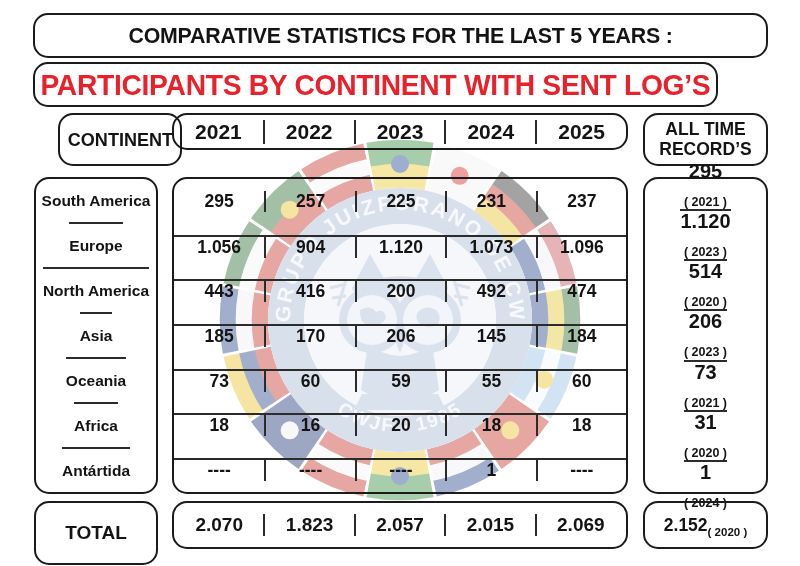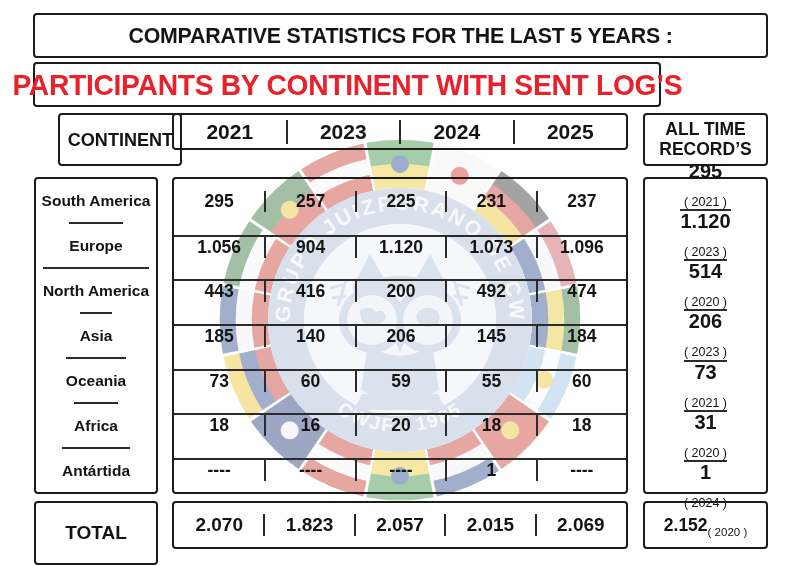--- a/index.html
+++ b/index.html
@@ -1,24 +1,24 @@
 <!DOCTYPE html>
 <html><head>
 <meta charset="utf-8">
 <style>
   html,body{margin:0;padding:0;background:#ffffff;}
   .page{position:relative;width:800px;height:566px;background:#ffffff;overflow:hidden;
         font-family:"Liberation Sans",sans-serif;color:#141414;}
   .watermark{position:absolute;left:218px;top:138px;pointer-events:none;}
-  .box{position:absolute;box-sizing:border-box;border:2.5px solid #1b1b1b;border-radius:4px;
+  .box{position:absolute;box-sizing:border-box;border:2.5px solid #1b1b1b;border-radius:15px;
        background:transparent;display:flex;align-items:center;justify-content:center;font-weight:bold;}
   
   .title1{left:33px;top:13px;width:735px;height:45px;font-size:22px;}
   .title1 span{transform:scaleX(0.97);letter-spacing:-0.2px;white-space:nowrap;}
-  .title2{left:33px;top:62px;width:628px;height:45px;justify-content:center;}
+  .title2{left:33px;top:62px;width:685px;height:45px;justify-content:center;}
   .title2 span{color:#e8212a;font-size:30px;transform:scaleX(0.94);letter-spacing:-0.3px;white-space:nowrap;}
   
   .hdr-continent{left:34px;top:113px;width:124px;height:53px;font-size:19px;margin-left:24px;}
   .hdr-continent span{transform:scaleX(0.95);}
   .hdr-years{left:172px;top:113px;width:456px;height:37px;display:flex;padding:0;}
   .ycell{flex:1;display:flex;align-items:center;justify-content:center;font-weight:bold;
          font-size:21px;border-left:2px solid #2b2b2b;}
   .ycell:first-child{border-left:none;}
   .hdr-records{left:643px;top:113px;width:125px;height:53px;font-size:17.5px;line-height:1.12;
                text-align:center;padding:2px 10px;}
@@ -31,21 +31,21 @@
                grid-template-columns:repeat(5,1fr);grid-auto-rows:1fr;}
   .gcell{display:flex;align-items:center;justify-content:center;font-weight:bold;font-size:17.5px;
          border-left:2px solid #2b2b2b;border-top:2px solid #2b2b2b;}
   .gcell.c0{border-left:none;}
   .gcell.r0{border-top:none;}
   .col-records{left:643px;top:177px;width:125px;height:317px;display:flex;flex-direction:column;}
   .rcell{flex:1;display:flex;flex-direction:column;align-items:center;justify-content:center;
          border-top:2px solid #2b2b2b;}
   .rcell:first-child{border-top:none;}
   .rnum{font-size:20px;font-weight:bold;line-height:1.05;}
-  .ryear{font-size:12.5px;font-weight:normal;line-height:1.05;margin-top:14px;}
+  .ryear{font-size:12.5px;font-weight:bold;line-height:1.05;margin-top:14px;}
   
   .total-label{left:34px;top:501px;width:124px;height:64px;font-size:19px;}
   .total-values{left:172px;top:501px;width:456px;height:48px;display:flex;padding:1px;align-items:center;}
   .total-values .ycell{font-size:19px;}
   .total-record{left:643px;top:501px;width:125px;height:48px;flex-direction:row;}
   .total-record .rnum{font-size:17.5px;}
   .total-record .ryear{font-size:11.5px;}
   .wm-text{font-family:"Liberation Sans",sans-serif;font-weight:bold;fill:#f2f5fa;}
 </style>
 </head>
@@ -140,20 +140,21 @@
   </div>
   <div class="box title2">
     <span>PARTICIPANTS BY CONTINENT WITH SENT LOG’S</span>
   </div>
 
   <div class="box hdr-continent">
     <span>CONTINENT</span>
   </div>
   <div class="box hdr-years">
       <div class="ycell">2021</div>
+      <div class="ycell">2022</div>
       <div class="ycell">2023</div>
       <div class="ycell">2024</div>
       <div class="ycell">2025</div>
     </div>
   <div class="box hdr-records">ALL TIME RECORD’S</div>
 
   <div class="box col-continents">
       <div class="ccell">South America</div>
       <div class="ccell">Europe</div>
       <div class="ccell">North America</div>
@@ -172,21 +173,21 @@
       <div class="gcell">904</div>
       <div class="gcell">1.120</div>
       <div class="gcell">1.073</div>
       <div class="gcell">1.096</div>
       <div class="gcell c0">443</div>
       <div class="gcell">416</div>
       <div class="gcell">200</div>
       <div class="gcell">492</div>
       <div class="gcell">474</div>
       <div class="gcell c0">185</div>
-      <div class="gcell">140</div>
+      <div class="gcell">170</div>
       <div class="gcell">206</div>
       <div class="gcell">145</div>
       <div class="gcell">184</div>
       <div class="gcell c0">73</div>
       <div class="gcell">60</div>
       <div class="gcell">59</div>
       <div class="gcell">55</div>
       <div class="gcell">60</div>
       <div class="gcell c0">18</div>
       <div class="gcell">16</div>

